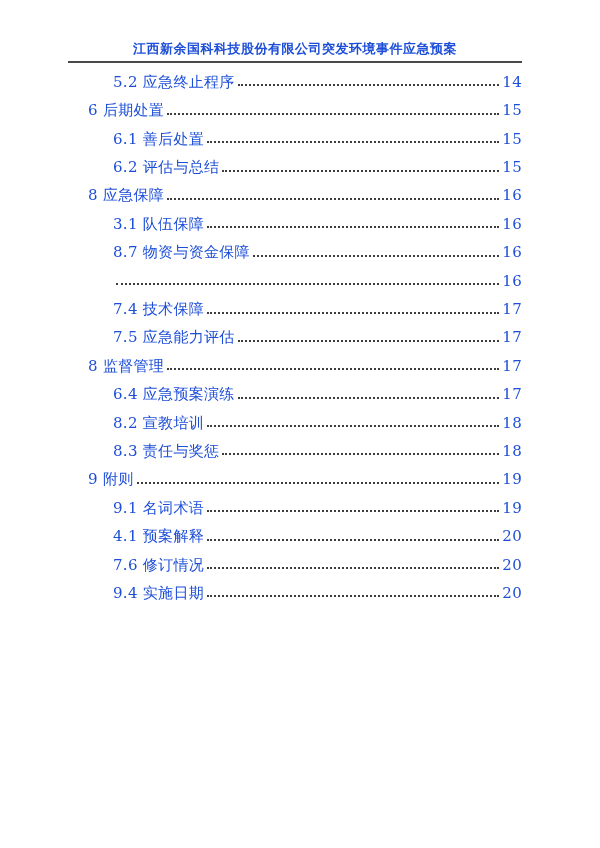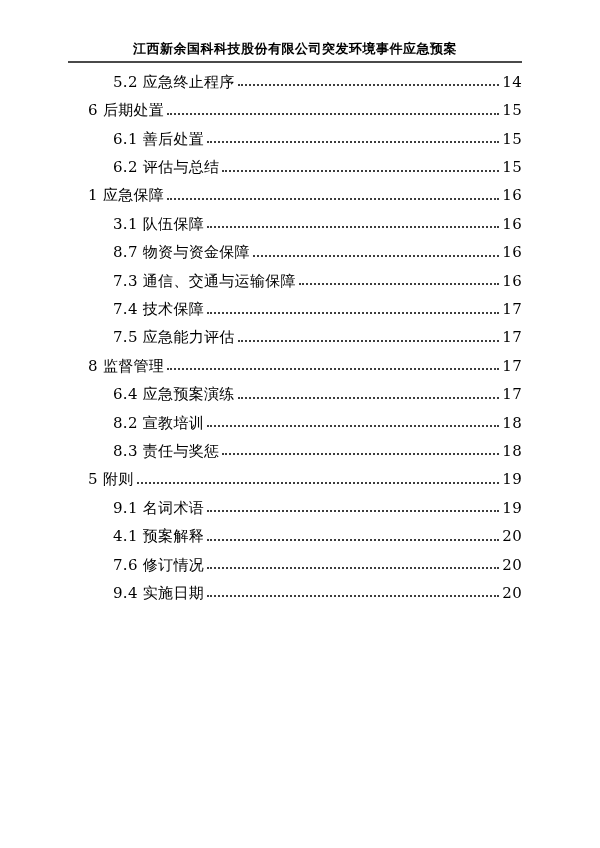--- a/index.html
+++ b/index.html
@@ -3,21 +3,21 @@
 <meta charset="utf-8">
 <style>
   * { box-sizing: border-box; margin: 0; padding: 0; }
   html, body { background: #ffffff; }
   .page {
     position: relative;
     width: 600px;
     height: 848px;
     background: #ffffff;
     font-family: "DejaVu Serif", "Liberation Serif", serif;
-    color: #000000;
+    color: #1d4ed8;
     overflow: hidden;
   }
   .header {
     margin: 38px 78px 0 68px;
     border-bottom: 2px solid #4a4a4a;
     text-align: center;
     padding-bottom: 4px;
   }
   .header-title {
     font-size: 13px;
@@ -79,36 +79,35 @@
     <span class="toc-label">6.1 善后处置</span>
     <span class="leader"></span>
     <span class="toc-page">15</span>
   </div>
       <div class="toc-row level-2">
     <span class="toc-label">6.2 评估与总结</span>
     <span class="leader"></span>
     <span class="toc-page">15</span>
   </div>
       <div class="toc-row level-1">
-    <span class="toc-label">1 应急保障</span>
+    <span class="toc-label">8 应急保障</span>
     <span class="leader"></span>
     <span class="toc-page">16</span>
   </div>
       <div class="toc-row level-2">
     <span class="toc-label">3.1 队伍保障</span>
     <span class="leader"></span>
     <span class="toc-page">16</span>
   </div>
       <div class="toc-row level-2">
     <span class="toc-label">8.7 物资与资金保障</span>
     <span class="leader"></span>
     <span class="toc-page">16</span>
   </div>
       <div class="toc-row level-2">
-    <span class="toc-label">7.3 通信、交通与运输保障</span>
     <span class="leader"></span>
     <span class="toc-page">16</span>
   </div>
       <div class="toc-row level-2">
     <span class="toc-label">7.4 技术保障</span>
     <span class="leader"></span>
     <span class="toc-page">17</span>
   </div>
       <div class="toc-row level-2">
     <span class="toc-label">7.5 应急能力评估</span>
@@ -129,21 +128,21 @@
     <span class="toc-label">8.2 宣教培训</span>
     <span class="leader"></span>
     <span class="toc-page">18</span>
   </div>
       <div class="toc-row level-2">
     <span class="toc-label">8.3 责任与奖惩</span>
     <span class="leader"></span>
     <span class="toc-page">18</span>
   </div>
       <div class="toc-row level-1">
-    <span class="toc-label">5 附则</span>
+    <span class="toc-label">9 附则</span>
     <span class="leader"></span>
     <span class="toc-page">19</span>
   </div>
       <div class="toc-row level-2">
     <span class="toc-label">9.1 名词术语</span>
     <span class="leader"></span>
     <span class="toc-page">19</span>
   </div>
       <div class="toc-row level-2">
     <span class="toc-label">4.1 预案解释</span>

